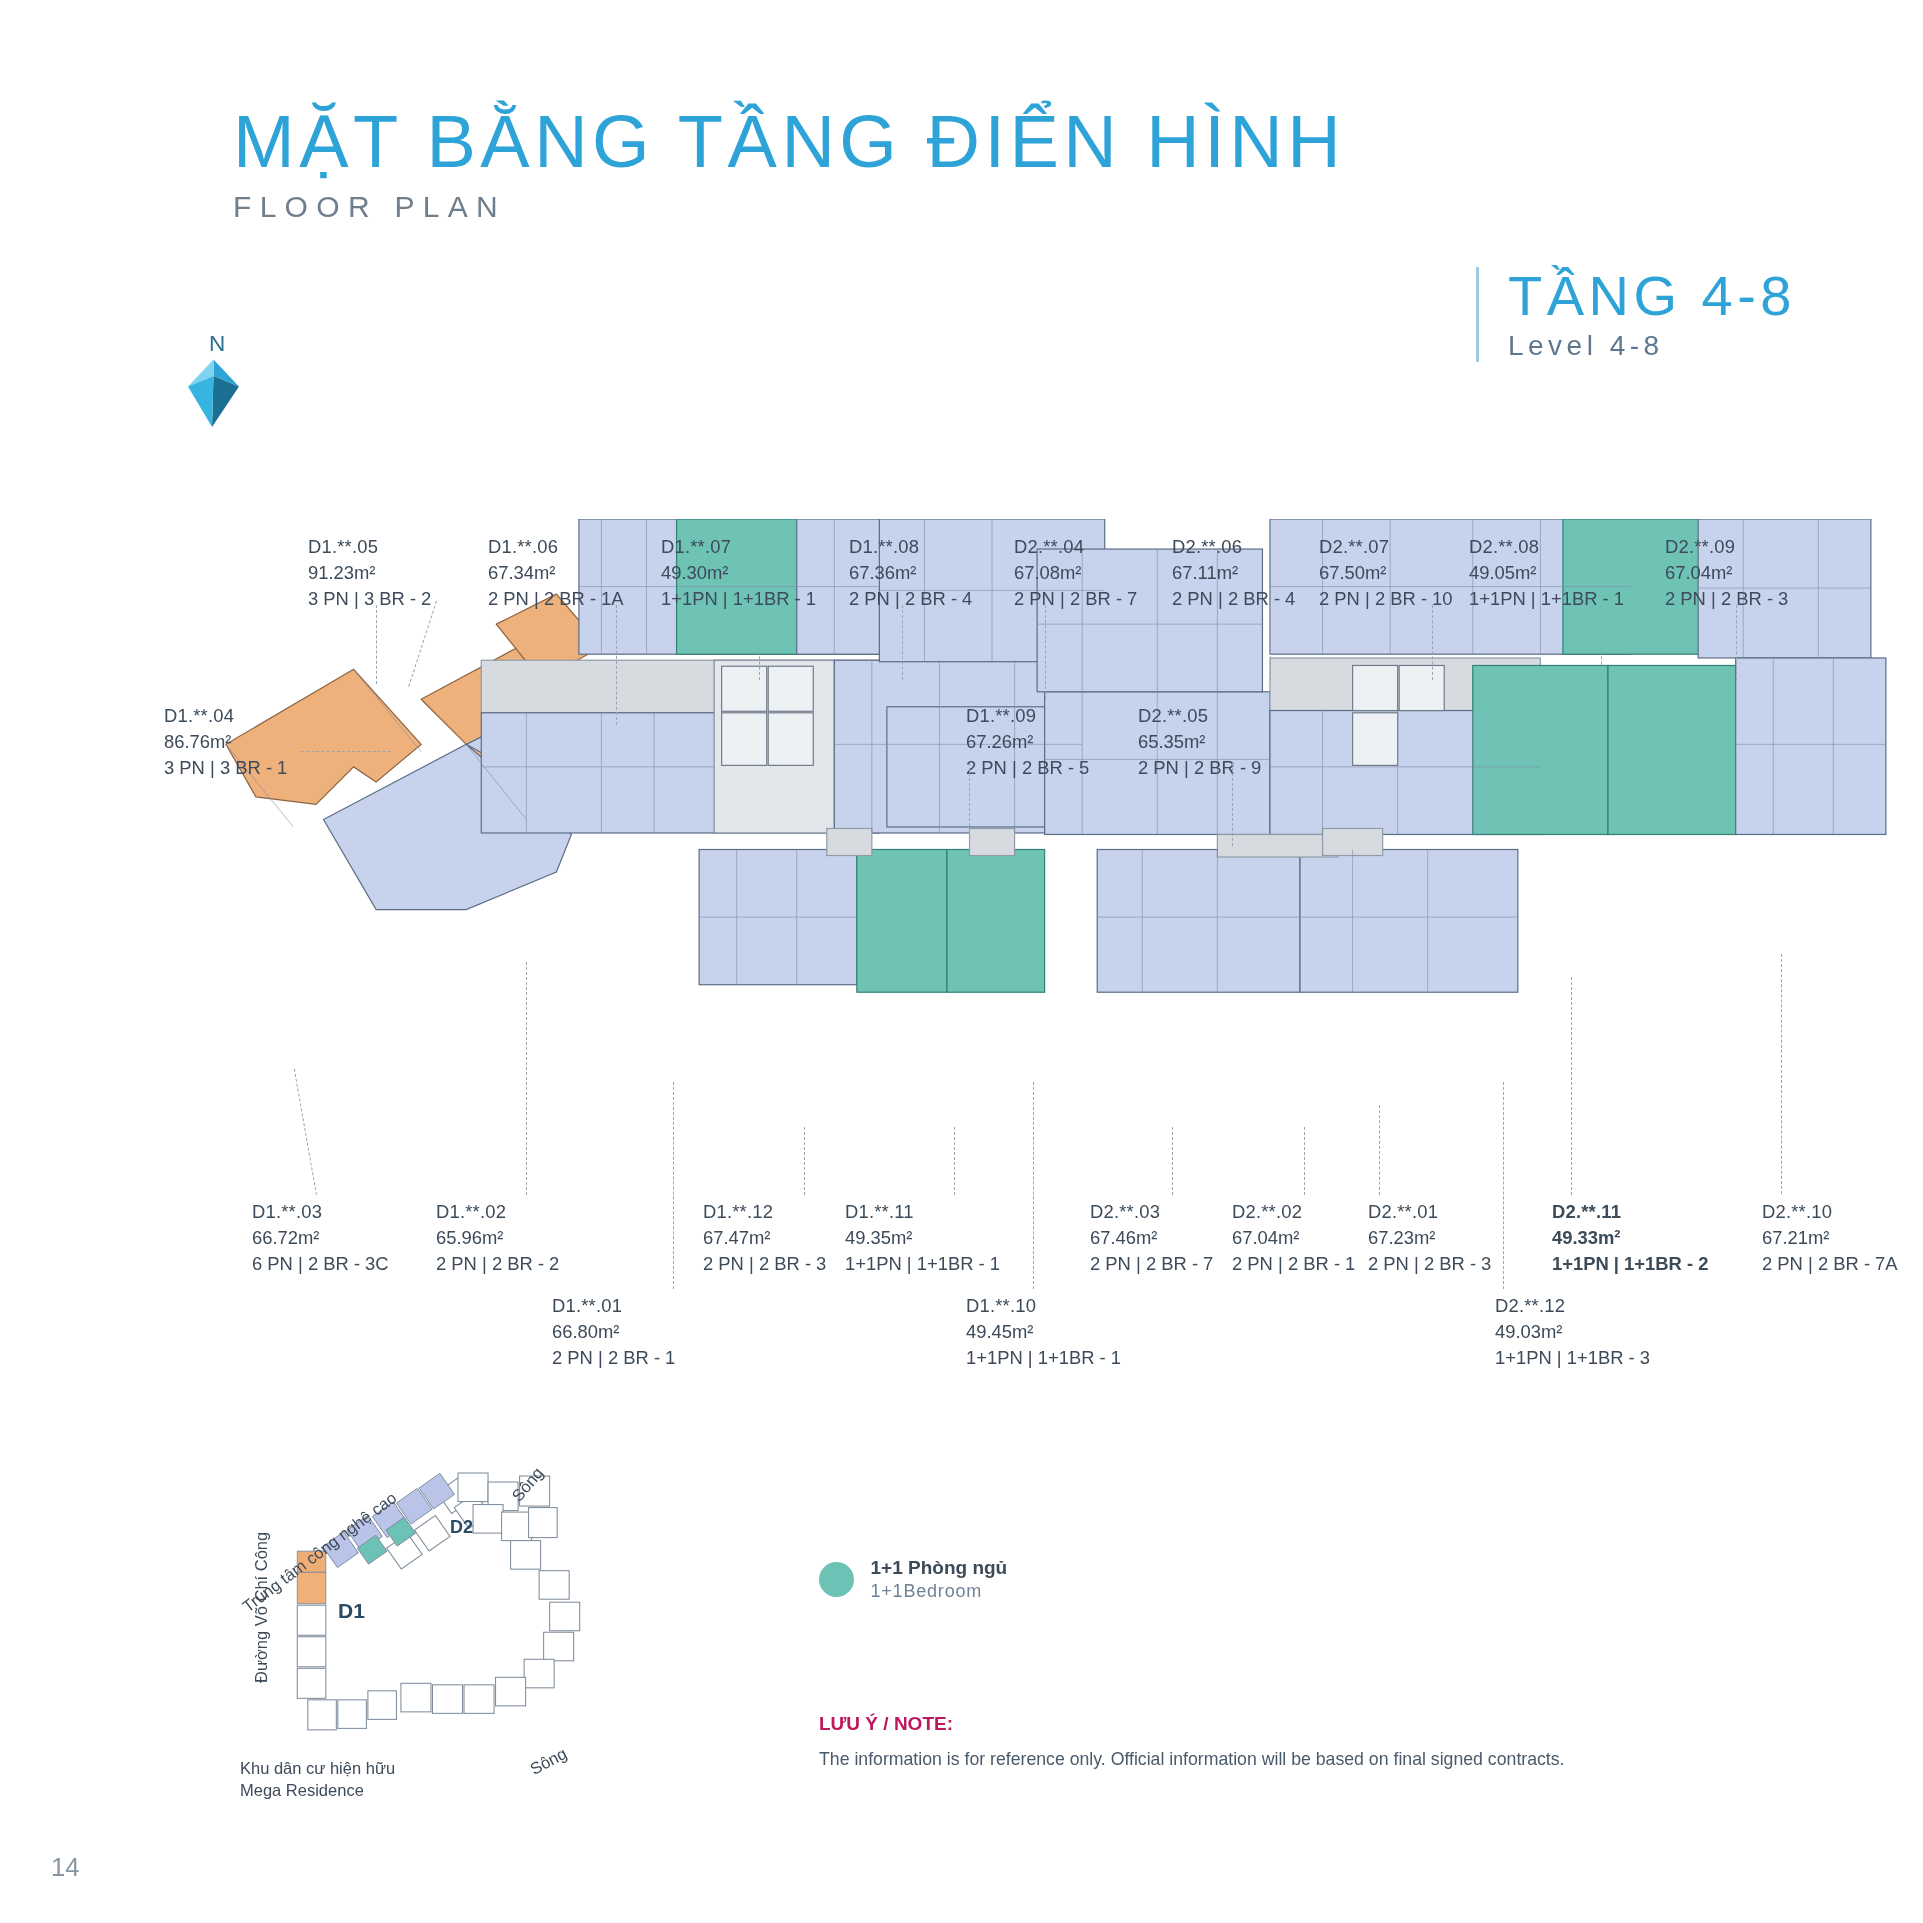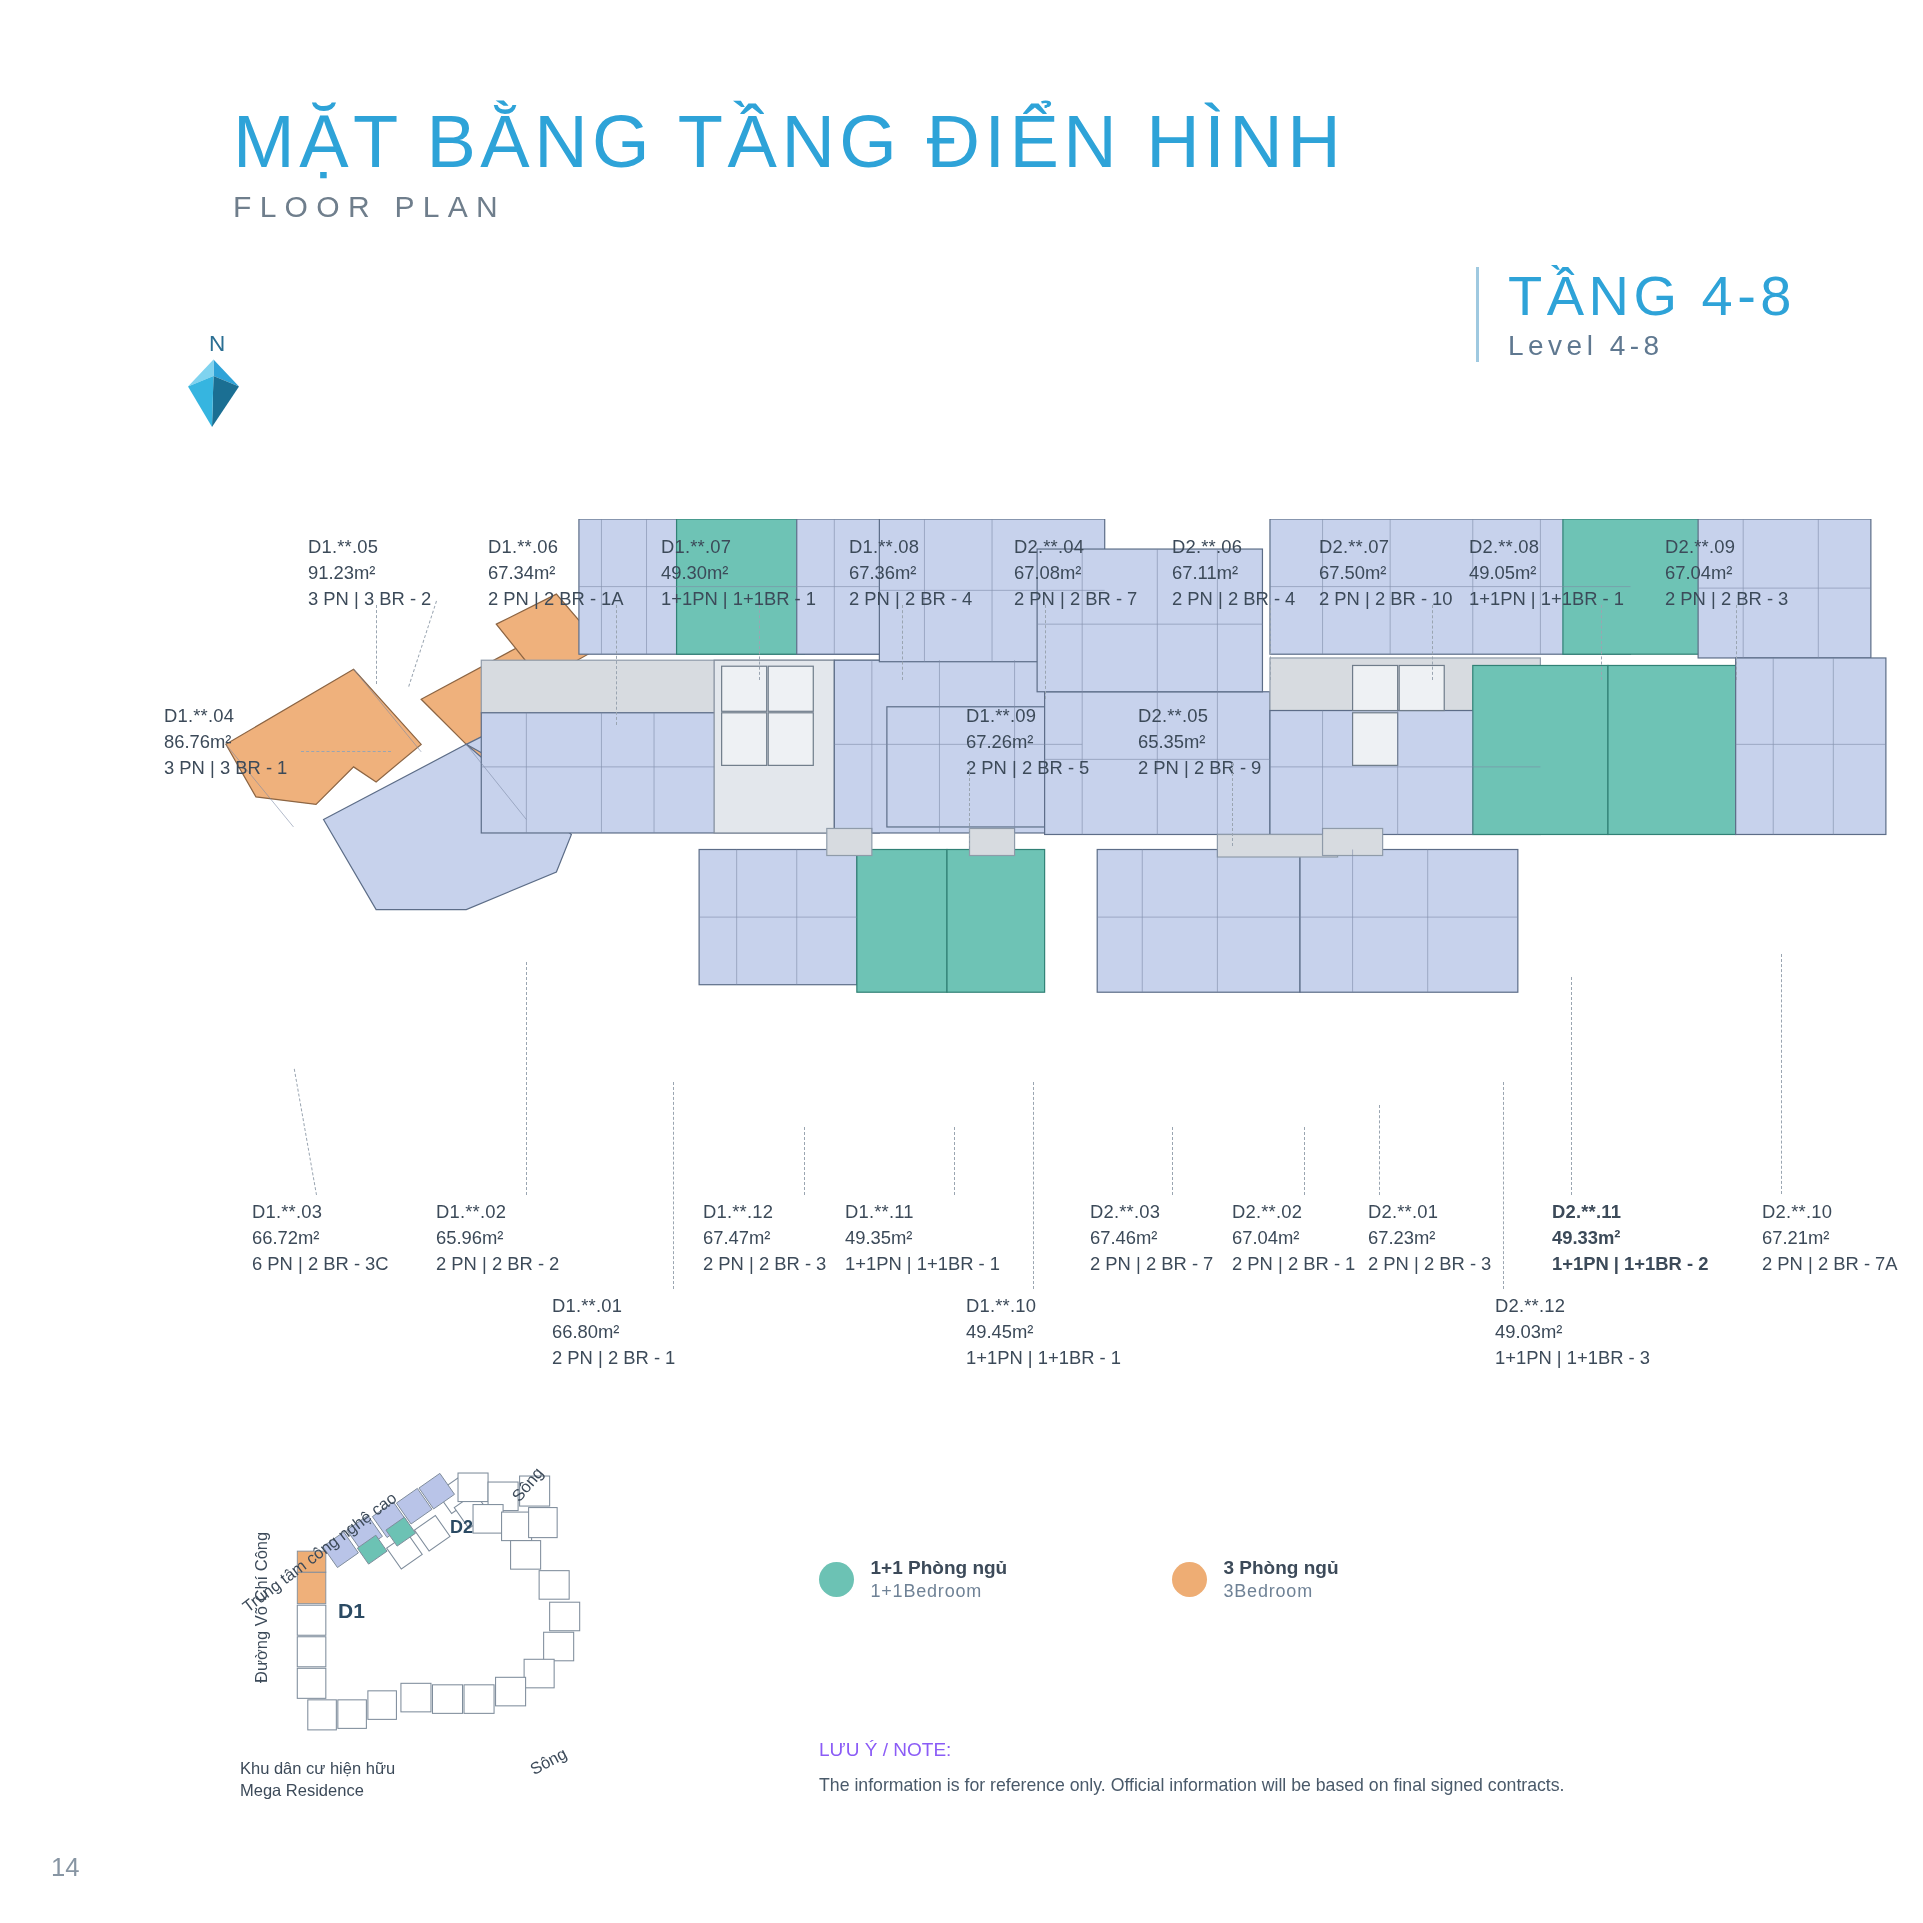--- a/index.html
+++ b/index.html
@@ -75,21 +75,21 @@
   #keyplan .kp-label { position:absolute; font-size:16.5px; color:#3c4a59; }
   #keyplan .kp-rot { transform-origin: 0 0; white-space:nowrap; }
 
   #legend { position:absolute; left:819px; top:1556px; width:676px; }
   .legend-row { display:flex; align-items:center; margin-bottom:19.5px; }
   .legend-dot { width:35px; height:35px; border-radius:50%; margin-right:16.5px; flex:0 0 auto; }
   .legend-txt-a { font-size:19px; font-weight:bold; color:#3c4a59; line-height:1.25; }
   .legend-txt-b { font-size:18px; color:#6f8296; letter-spacing:0.8px; line-height:1.25; }
 
   #note { position:absolute; left:819px; top:1713px; width:1007px; }
-  .note-title { font-size:19px; font-weight:normal; color:#8b5cf6; margin-bottom:10.5px;margin-top:26px; }
+  .note-title { font-size:19px; font-weight:bold; color:#be185d; margin-bottom:10.5px; }
   .note-line { font-size:17.7px; color:#4a5a6a; line-height:1.5; }
 
   #pagenum { position:absolute; left:51px; bottom:42px; font-size:25.6px; color:#8795a3; }
 </style>
 </head>
 <body>
 
 <div id="header">
   <div class="title-main">MẶT BẰNG TẦNG ĐIỂN HÌNH</div>
   <div class="title-sub">FLOOR PLAN</div>
@@ -441,29 +441,20 @@
   <div style="display:flex;">
     <div style="width:353px;">
       <div class="legend-row">
         <div class="legend-dot" style="background:#6cc2b4;"></div>
         <div>
           <div class="legend-txt-a">1+1 Phòng ngủ</div>
           <div class="legend-txt-b">1+1Bedroom</div>
         </div>
       </div>
     </div>
-    <div style="width:323px;">
-      <div class="legend-row">
-        <div class="legend-dot" style="background:#eead74;"></div>
-        <div>
-          <div class="legend-txt-a">3 Phòng ngủ</div>
-          <div class="legend-txt-b">3Bedroom</div>
-        </div>
-      </div>
-    </div>
   </div>
 </div>
 
 <div id="note">
   <div class="note-title">LƯU Ý / NOTE:</div>
   <div class="note-line">The information is for reference only. Official information will be based on final signed contracts.</div>
 </div>
 
 <div id="pagenum">14</div>
 

